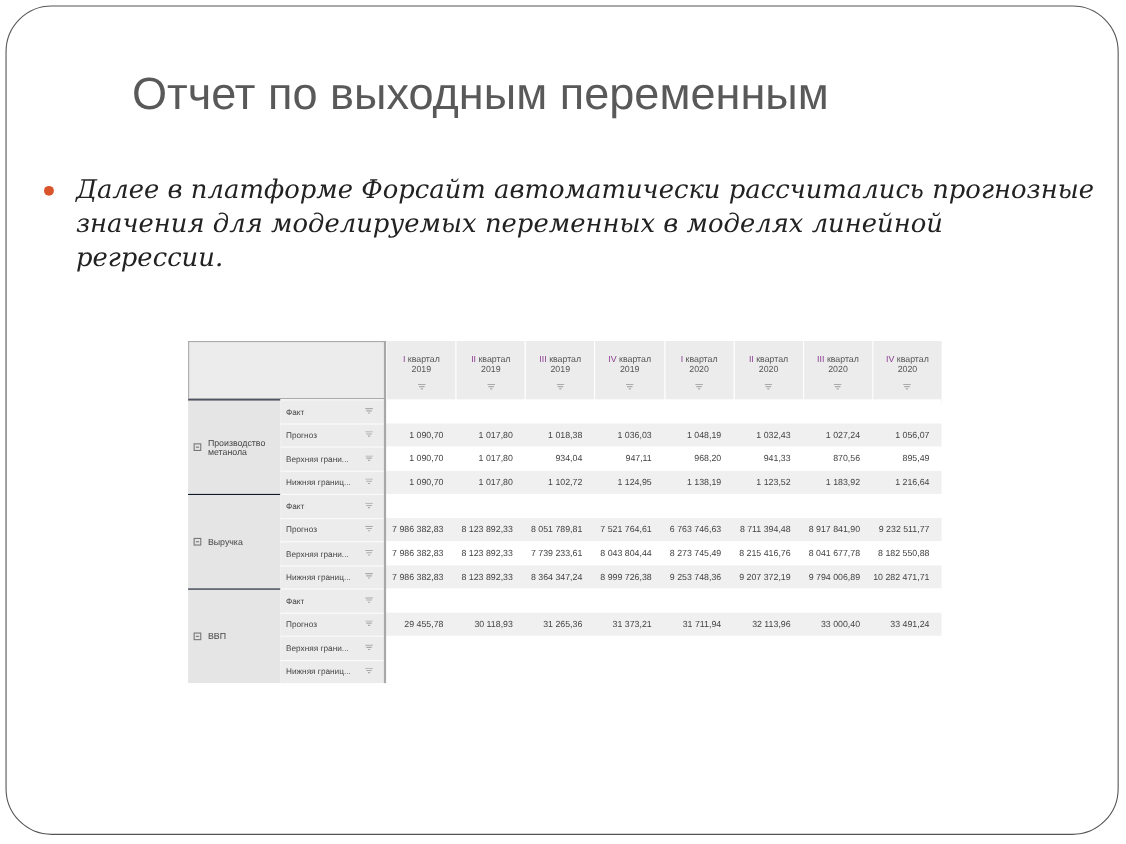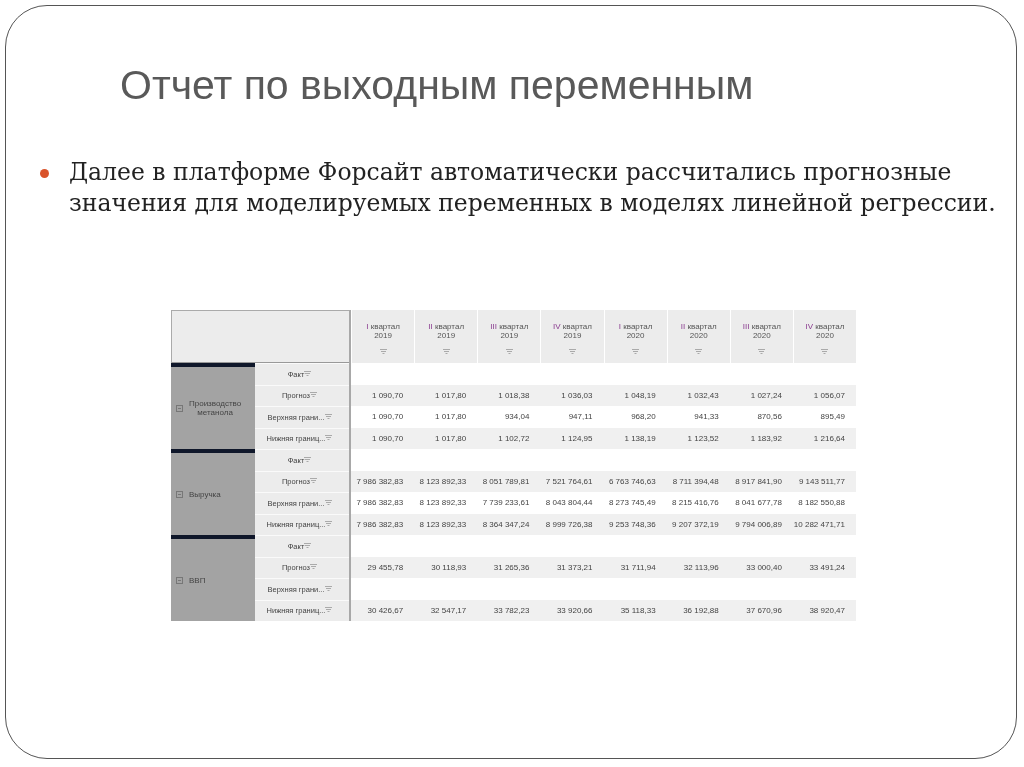--- a/index.html
+++ b/index.html
@@ -8,21 +8,21 @@
       font-family: "Liberation Sans", sans-serif;
     }
     .slide-frame {
       position: absolute; left: 5px; top: 5px; width: 1012px; height: 754px;
       border: 1.5px solid #555; border-radius: 42px; box-sizing: border-box; background: #fff;
     }
     .title {
       position: absolute; left: 120px; top: 62px; font-size: 41px; color: #595959;
       font-family: Liberation Sans, sans-serif; font-weight: normal; letter-spacing: 0px;
     }
-    .bullet-wrap { position: absolute; left: 38px; top: 157px; width: 960px; }
+    .bullet-wrap { position: absolute; left: 38px; top: 157px; width: 960px; font-style: italic; }
     .bullet-dot {
       position: absolute; left: 2px; top: 12px; width: 9px; height: 9px; border-radius: 50%;
       background: #d9532b;
     }
     .bullet-text {
       margin-left: 31px; font-family: "DejaVu Serif", serif; font-size: 23.5px; line-height: 31px;
       color: #222;
     }
     
     .grid {
@@ -43,36 +43,36 @@
     .hdr-cell {
       flex: 1; background: #ececec; border-left: 1px solid #fff; text-align: center;
       padding-top: 12px; box-sizing: border-box; line-height: 9px; font-size: 8px; color: #555;
     }
     .hdr-cell .roman { color: #8a3b8f; }
     .hdr-cell .filt { display: block; margin-top: 8px; color: #aaa; font-size: 8px; }
     .group {
       position: absolute; left: 0; width: 685px; height: 86px;
     }
     .group-label {
-      position: absolute; left: 0; top: 0; width: 84px; height: 86px; background: #a3a3a3;
-      border-top: 4px solid #0f172a; box-sizing: border-box; display: flex; align-items: center; text-align: center;
+      position: absolute; left: 0; top: 0; width: 84px; height: 86px; background: #e5e5e5;
+      border-top: 1px solid #0f172a; box-sizing: border-box; display: flex; align-items: center;
     }
     .expander {
       width: 7px; height: 7px; border: 1px solid #777; margin-left: 5px; margin-right: 6px;
       position: relative; flex: 0 0 auto; box-sizing: border-box;
     }
     .expander::after {
       content: ""; position: absolute; left: 1px; top: 2px; width: 3px; height: 1px; background: #777;
     }
     .group-name { font-size: 8px; color: #444; line-height: 9px; }
     .sub-rows { position: absolute; left: 84px; top: 0; width: 601px; height: 86px; }
     .row { position: absolute; left: 0; width: 601px; height: 21.5px; display: flex; }
     .row-label {
       width: 94px; background: #ececec; border-top: 1px solid #fafafa; box-sizing: border-box;
-      display: flex; align-items: center; justify-content: center; padding: 0 10px 0 5px;
+      display: flex; align-items: center; justify-content: space-between; padding: 0 10px 0 5px;
       font-size: 7.5px; color: #444;
     }
     .row-label .filt { color: #aaa; font-size: 8px; }
     .vals { flex: 1; display: flex; margin-left: 2px; justify-content: center; }
     .val {
       flex: 1; text-align: right; padding-right: 11px; font-size: 8px; color: #444;
       display: flex; align-items: center; justify-content: flex-end; box-sizing: border-box;
     }
     .row.shaded .vals { background: #f0f0f0; }
     .row.plain .vals { background: #ffffff; }
@@ -230,21 +230,21 @@
                 </svg></span>
             </div>
             <div class="vals">
               <div class="val">7 986 382,83</div>
               <div class="val">8 123 892,33</div>
               <div class="val">8 051 789,81</div>
               <div class="val">7 521 764,61</div>
               <div class="val">6 763 746,63</div>
               <div class="val">8 711 394,48</div>
               <div class="val">8 917 841,90</div>
-              <div class="val">9 143 511,77</div>
+              <div class="val">9 232 511,77</div>
             </div>
           </div>
           <div class="row plain" style="top: 43px;">
             <div class="row-label">
               <span>Верхняя грани...</span>
               <span class="filt"><svg width="7" height="6" viewBox="0 0 7 6">
                   <path d="M0 0.5h7M1 2.5h5M2.5 4.5h2" stroke="#aaa" stroke-width="1"></path>
                 </svg></span>
             </div>
             <div class="vals">
@@ -328,28 +328,18 @@
                 </svg></span>
             </div>
           </div>
           <div class="row shaded" style="top: 64.5px;">
             <div class="row-label">
               <span>Нижняя границ...</span>
               <span class="filt"><svg width="7" height="6" viewBox="0 0 7 6">
                   <path d="M0 0.5h7M1 2.5h5M2.5 4.5h2" stroke="#aaa" stroke-width="1"></path>
                 </svg></span>
             </div>
-            <div class="vals">
-              <div class="val">30 426,67</div>
-              <div class="val">32 547,17</div>
-              <div class="val">33 782,23</div>
-              <div class="val">33 920,66</div>
-              <div class="val">35 118,33</div>
-              <div class="val">36 192,88</div>
-              <div class="val">37 670,96</div>
-              <div class="val">38 920,47</div>
-            </div>
           </div>
         </div>
       </div>
     </div>
   <div class="vdiv"></div>
 </div>
 
 </body></html>

